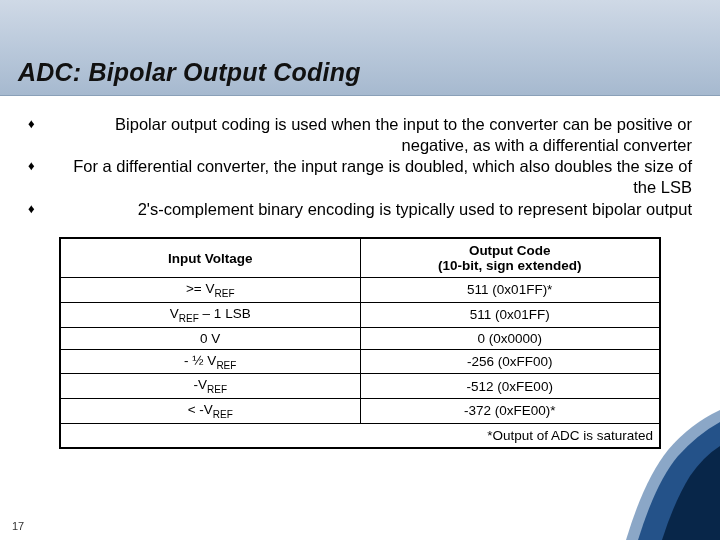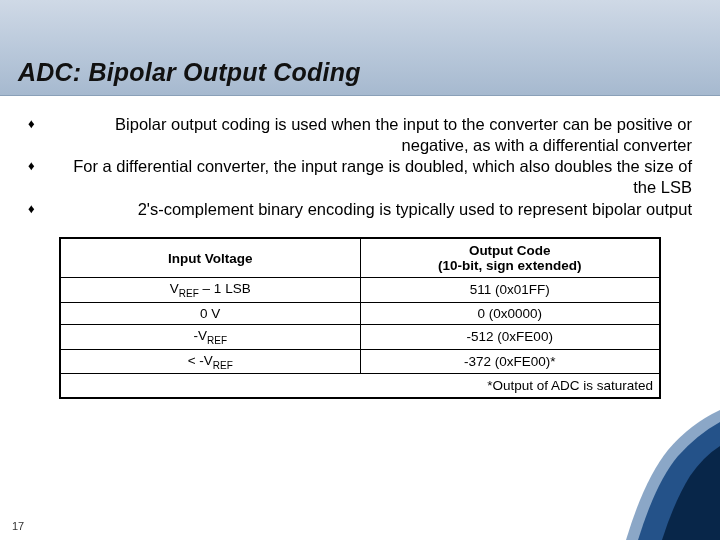--- a/index.html
+++ b/index.html
@@ -121,27 +121,35 @@
         <tr>
           <th>Input Voltage</th>
           <th>
             <span style="white-space:pre-line">Output Code
 (10-bit, sign extended)</span>
           </th>
         </tr>
       </thead>
       <tbody>
 
+      <tr>
+            <td>&gt;= V<span class="sub">REF</span></td>
+            <td>511 (0x01FF)*</td>
+          </tr>
           <tr>
             <td>V<span class="sub">REF</span> – 1 LSB</td>
             <td>511 (0x01FF)</td>
           </tr>
           <tr>
             <td>0 V</td>
             <td>0 (0x0000)</td>
+          </tr>
+          <tr>
+            <td>- ½ V<span class="sub">REF</span></td>
+            <td>-256 (0xFF00)</td>
           </tr>
           <tr>
             <td>-V<span class="sub">REF</span></td>
             <td>-512 (0xFE00)</td>
           </tr>
           <tr>
             <td>&lt; -V<span class="sub">REF</span></td>
             <td>-372 (0xFE00)*</td>
           </tr>
         </tbody>

